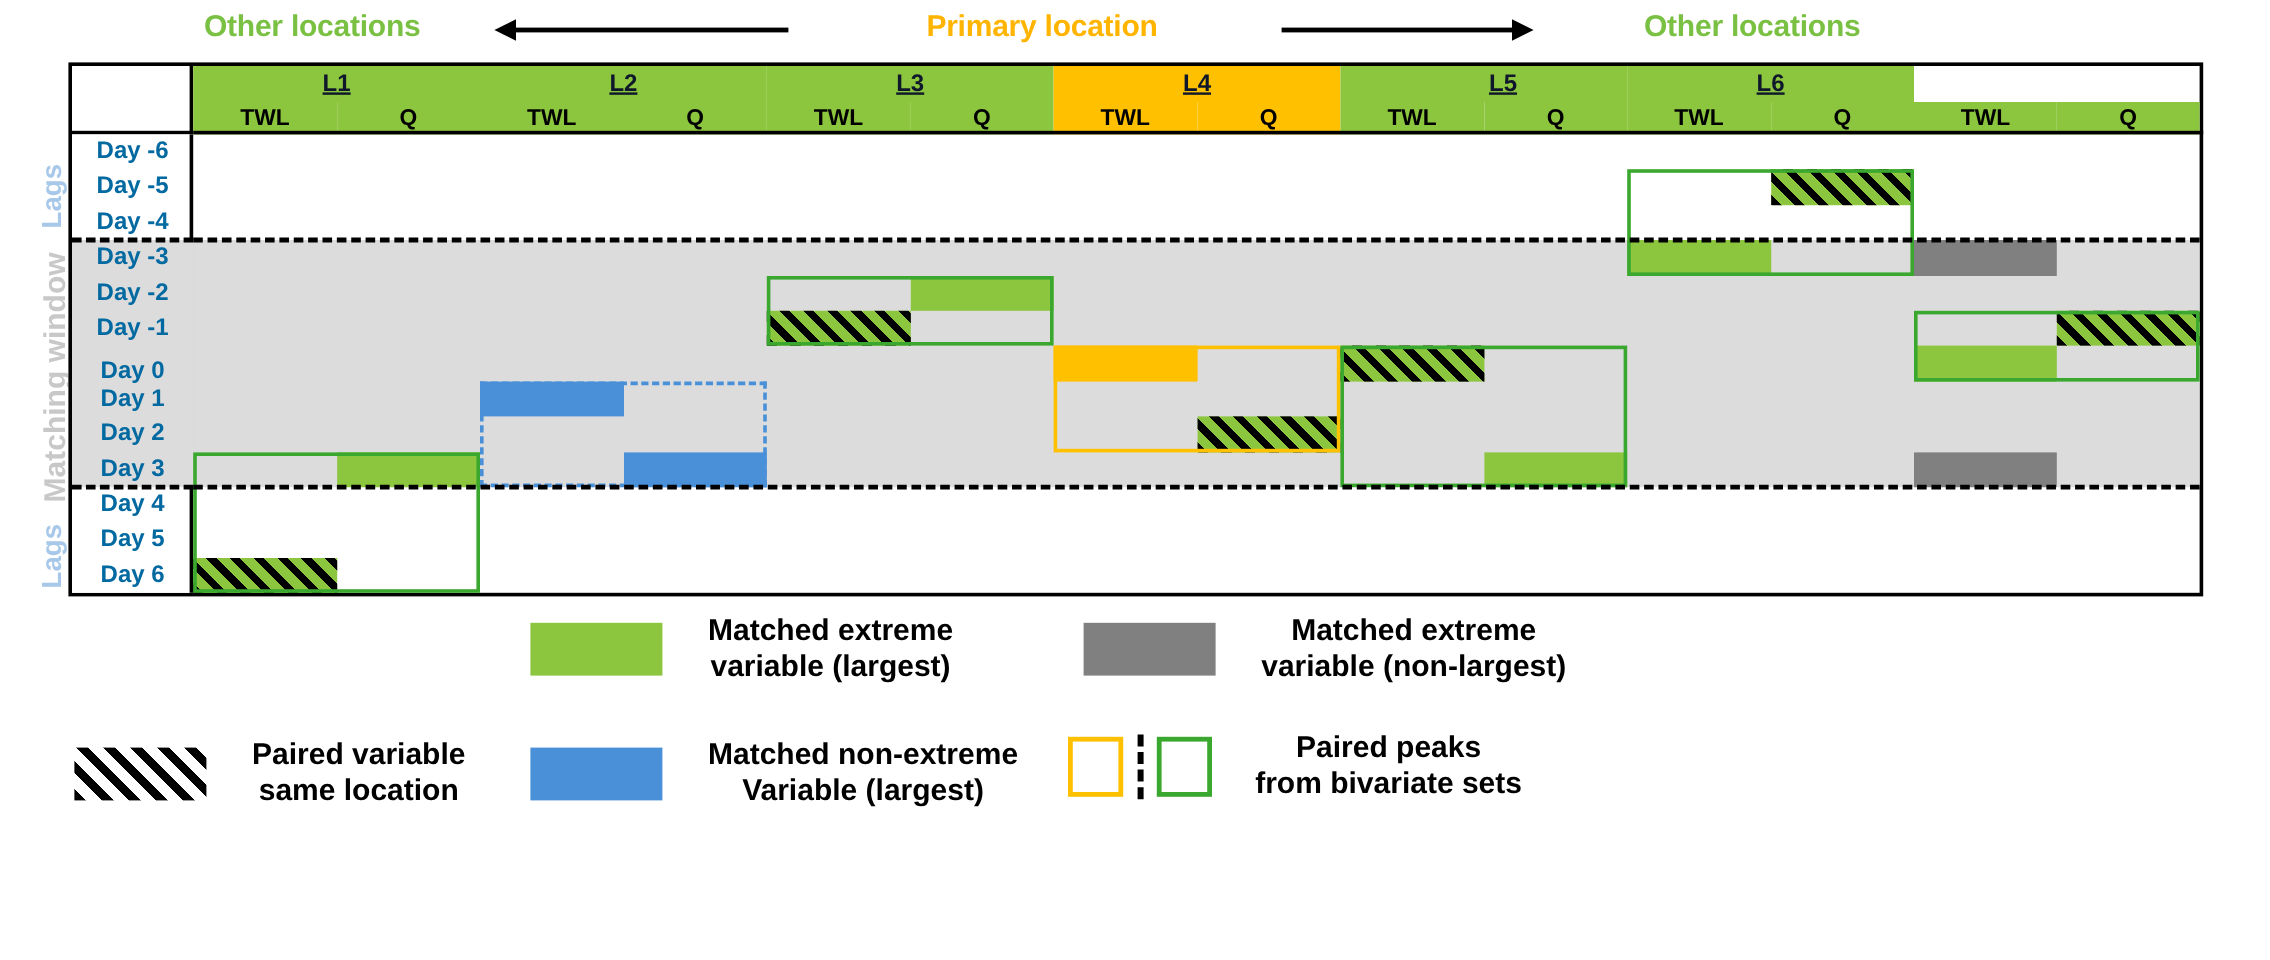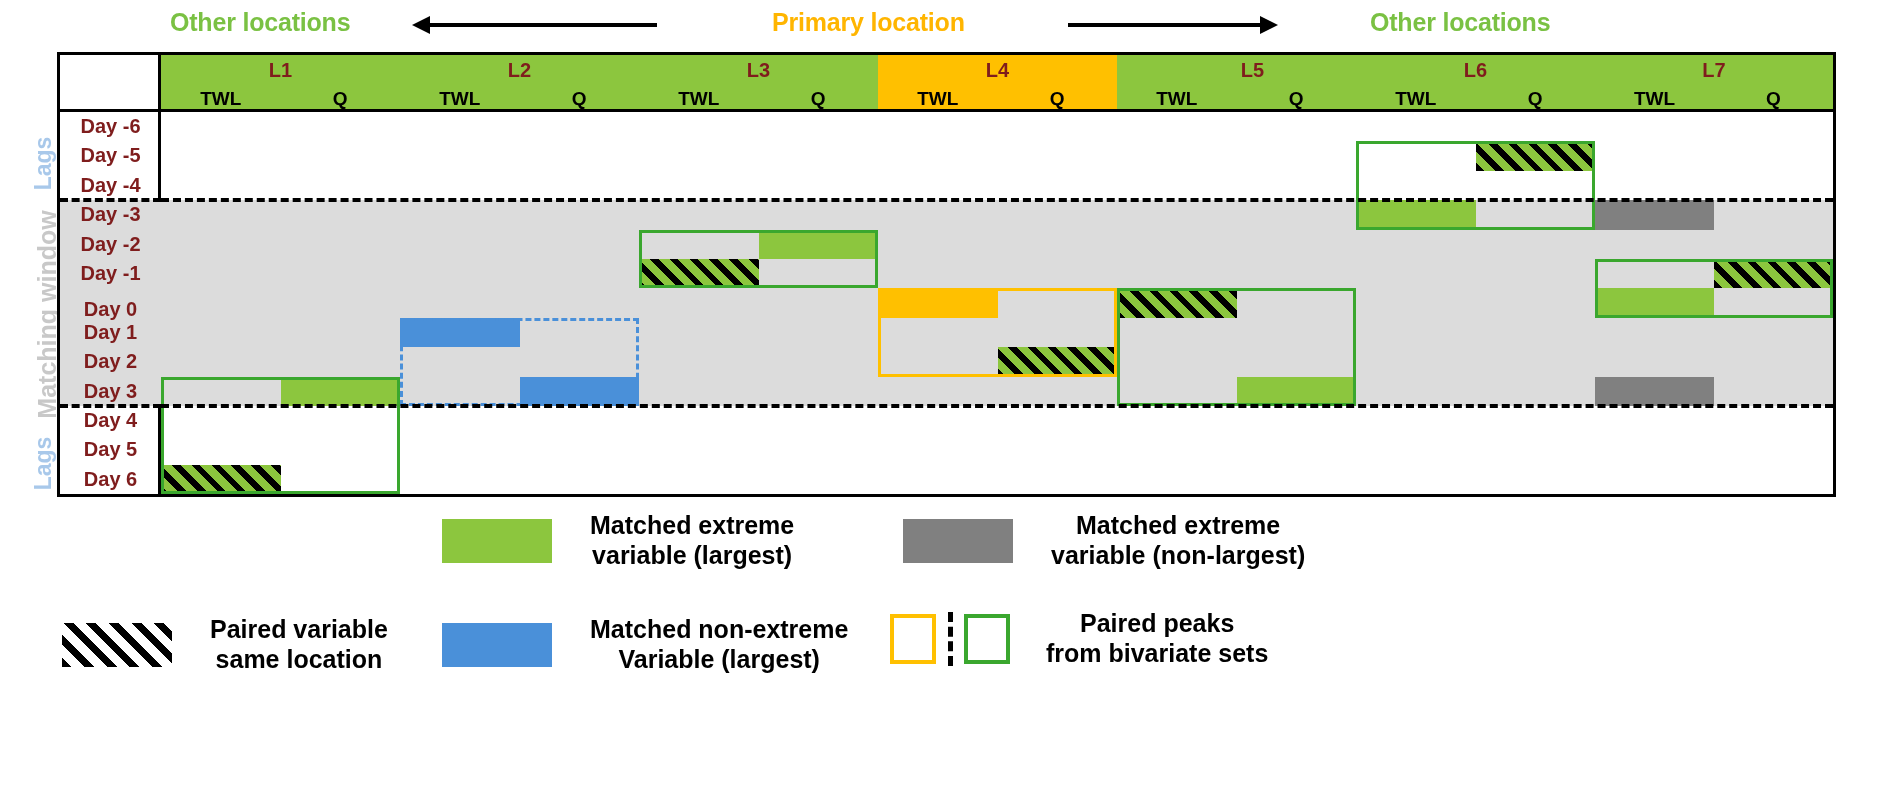--- a/index.html
+++ b/index.html
@@ -15,30 +15,30 @@
   .arrowline{position:absolute;top:9px;height:4px;background:#000;}
   .arrowhead{position:absolute;top:2px;width:0;height:0;border-top:9px solid transparent;border-bottom:9px solid transparent;}
   .ah-left{border-right:18px solid #000;left:0;}
   .ah-right{border-left:18px solid #000;right:0;}
 
   
   #table{position:absolute;left:57px;top:52px;width:1779px;height:445px;border:3px solid #000;box-sizing:border-box;background:#fff;}
 
   
   .hdr-corner{position:absolute;left:0;top:0;width:101px;height:57px;background:#fff;border-right:3px solid #000;border-bottom:3px solid #000;box-sizing:border-box;}
-  .loccell{position:absolute;top:0;height:30px;display:flex;align-items:center;justify-content:center;font-size:20px;font-weight:bold;color:#7f1d1d;box-sizing:border-box;}
+  .loccell{position:absolute;top:0;height:30px;display:flex;align-items:center;justify-content:center;font-size:20px;font-weight:bold;color:#0f172a;box-sizing:border-box;text-decoration:underline;}
   .varcell{position:absolute;top:30px;height:27px;display:flex;align-items:center;justify-content:center;font-size:19px;font-weight:bold;color:#000;box-sizing:border-box;}
   .hdr-green{background:#8cc63e;}
   .hdr-amber{background:#ffc000;}
   .hdr-underline{position:absolute;left:101px;top:54px;width:1675px;height:3px;background:#000;}
 
   
   #body{position:absolute;left:0;top:57px;width:1773px;height:382px;}
   .daycol{position:absolute;left:0;top:0;width:101px;height:382px;border-right:3px solid #000;box-sizing:border-box;background:#fff;}
-  .daylabel{position:absolute;left:0;width:101px;height:29.4px;line-height:29.4px;text-align:center;font-size:20px;font-weight:bold;color:#7f1d1d;}
+  .daylabel{position:absolute;left:0;width:101px;height:29.4px;line-height:29.4px;text-align:center;font-size:20px;font-weight:bold;color:#0369a1;}
 
   #plot{position:absolute;left:101px;top:0;width:1672px;height:382px;}
   .mwband{position:absolute;left:0;width:1672px;background:#dcdcdc;}
   .mwline{position:absolute;left:0;width:1672px;height:0;border-top:4px dashed #000;}
   .daycolmw{position:absolute;left:0;width:101px;background:#dcdcdc;}
   .mwline-left{position:absolute;left:0;width:101px;height:0;border-top:4px dashed #000;}
 
   
   .cell{position:absolute;box-sizing:border-box;}
   .c-green{background:#8cc63e;}
@@ -109,21 +109,20 @@
   <div id="table">
 
     <div class="hdr-corner"></div>
 
     <div class="loccell hdr-green" style="left:101px;width:239px;">L1</div>
     <div class="loccell hdr-green" style="left:340px;width:239px;">L2</div>
     <div class="loccell hdr-green" style="left:579px;width:239px;">L3</div>
     <div class="loccell hdr-amber" style="left:818px;width:239px;">L4</div>
     <div class="loccell hdr-green" style="left:1057px;width:239px;padding-left:32px;">L5</div>
     <div class="loccell hdr-green" style="left:1296px;width:239px;">L6</div>
-    <div class="loccell hdr-green" style="left:1535px;width:238px;">L7</div>
 
     <div class="varcell hdr-green" style="left:101px;width:119.5px;">TWL</div>
     <div class="varcell hdr-green" style="left:220.5px;width:119.5px;">Q</div>
     <div class="varcell hdr-green" style="left:340px;width:119.5px;">TWL</div>
     <div class="varcell hdr-green" style="left:459.5px;width:119.5px;">Q</div>
     <div class="varcell hdr-green" style="left:579px;width:119.5px;">TWL</div>
     <div class="varcell hdr-green" style="left:698.5px;width:119.5px;">Q</div>
     <div class="varcell hdr-amber" style="left:818px;width:119.5px;">TWL</div>
     <div class="varcell hdr-amber" style="left:937.5px;width:119.5px;">Q</div>
     <div class="varcell hdr-green" style="left:1057px;width:119.5px;">TWL</div>

